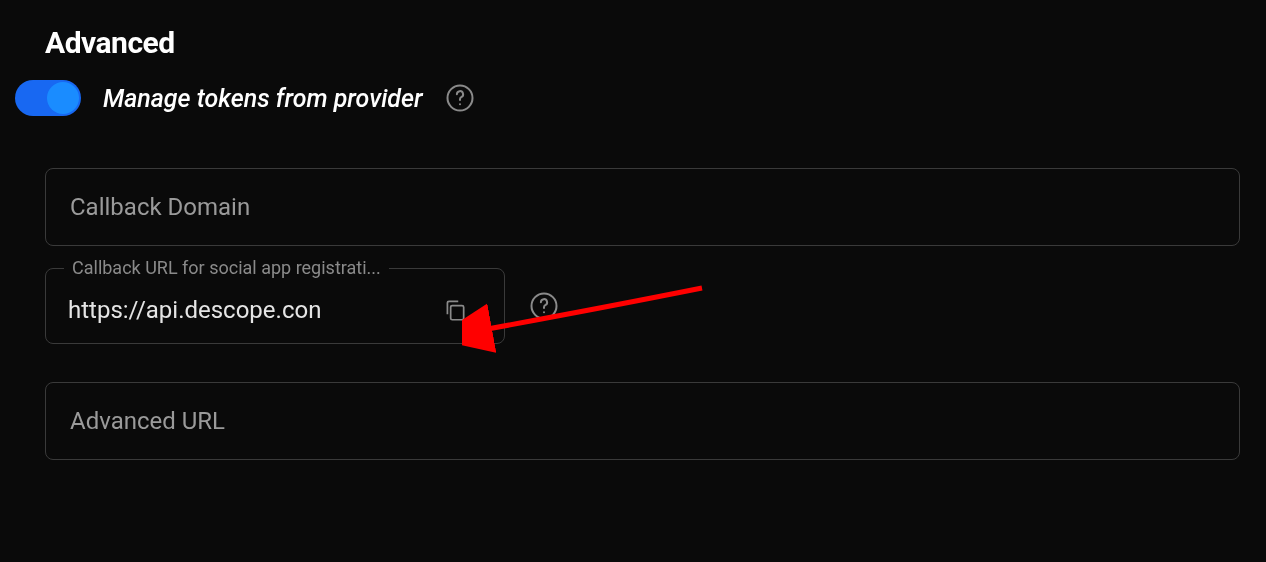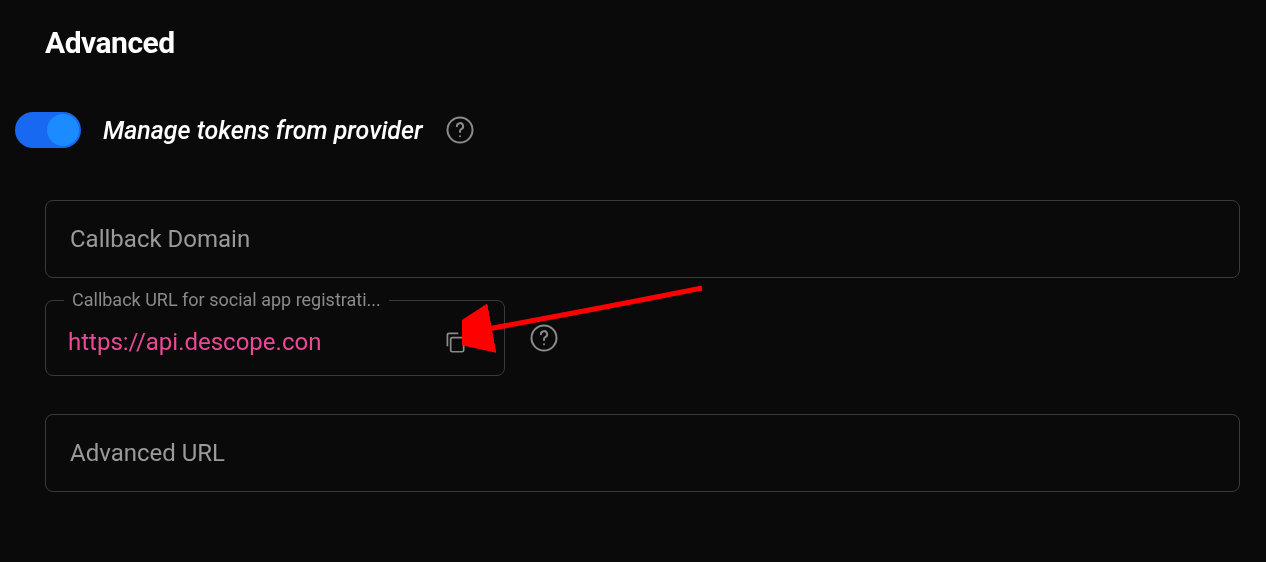--- a/index.html
+++ b/index.html
@@ -9,21 +9,21 @@
       font-family: -apple-system, BlinkMacSystemFont, "Segoe UI", Roboto, Helvetica, Arial, sans-serif;
       width: 1266px;
       height: 562px;
       padding: 25px 45px;
       position: relative;
     }
     .section-title {
       font-size: 30px;
       font-weight: 700;
       color: #ffffff;
-      margin-bottom: 52px;
+      margin-bottom: 20px;
       letter-spacing: -0.5px;
     }
     .toggle-row {
       display: flex;
       align-items: center;
       gap: 22px;
       margin-bottom: 52px;
       margin-left: -30px;
     }
     .toggle {
@@ -96,21 +96,21 @@
       position: absolute;
       top: -12px;
       left: 18px;
       background: #0a0a0a;
       padding: 0 8px;
       font-size: 18px;
       color: #8a8a8a;
     }
     .fieldset-value {
       font-size: 24px;
-      color: #ec4899;
+      color: #e5e5e5;
       flex: 1;
       white-space: nowrap;
       overflow: hidden;
     }
     .copy-btn {
       width: 34px;
       height: 34px;
       display: flex;
       align-items: center;
       justify-content: center;

